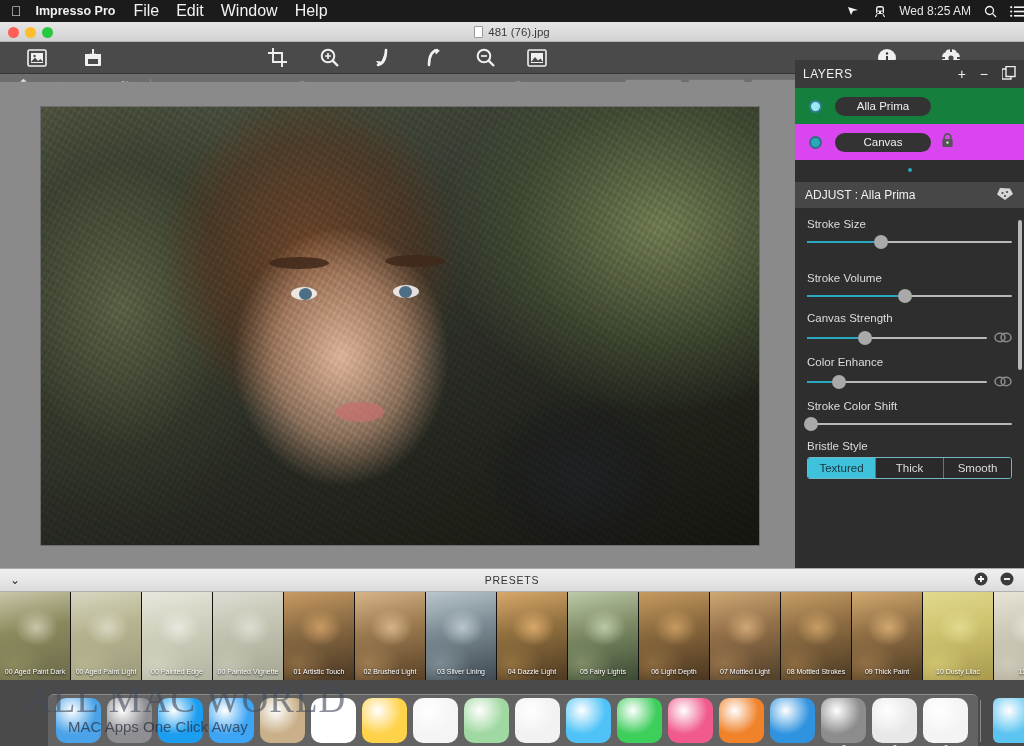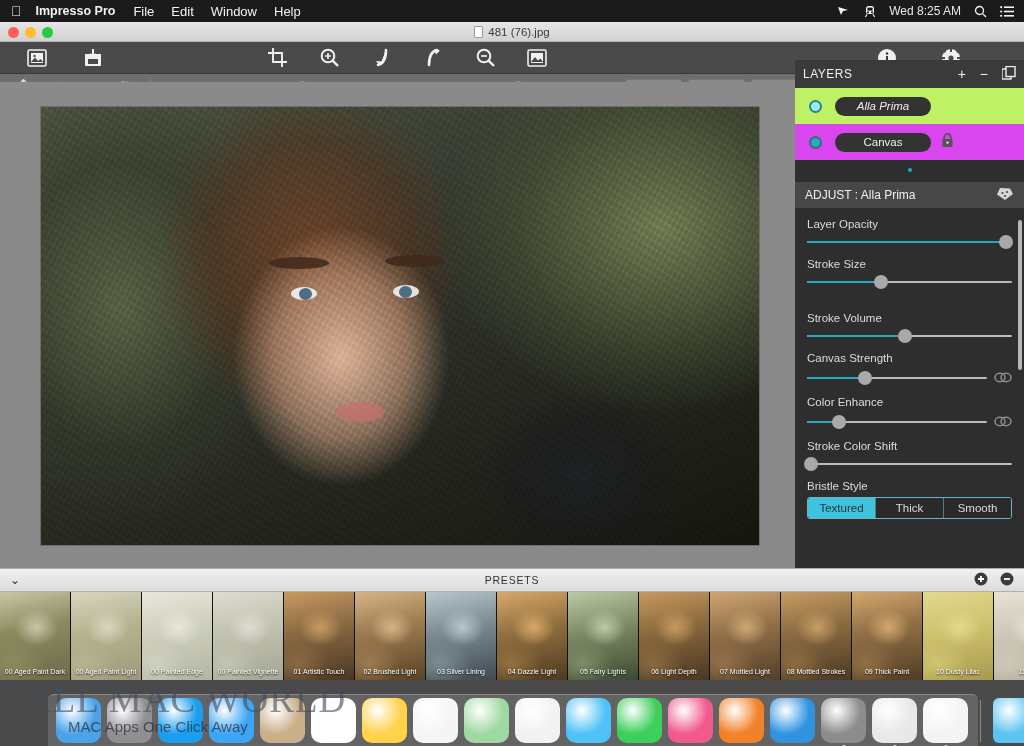--- a/index.html
+++ b/index.html
@@ -12,22 +12,22 @@
   #root { position: relative; width: 1024px; height: 746px; }
 
   
   .menubar {
     position: absolute; top: 0; left: 0; width: 1024px; height: 22px;
     background: #1b1b1b; display: flex; align-items: center;
     color: #f2f2f2; font-size: 12.5px;
   }
   .menubar .apple { margin: 0 14px 0 11px; font-size: 14px; line-height: 1; }
   .menubar .appname { font-weight: bold; margin-right: 18px; font-size: 12.5px; }
-  .menubar .mitem { margin-right: 17px; font-size: 13px; }
-  .menubar .right { margin-left: auto; display: flex; gap: 13px; padding-right: 10px; }
+  .menubar .mitem { margin-right: 17px; font-size: 16px; }
+  .menubar .right { margin-left: auto; display: flex; gap: 13px; }
   .menubar .right .mi { font-size: 12px; opacity: .95; display: flex; align-items: center; }
 
   
   .window { position: absolute; top: 22px; left: 0; width: 1024px; height: 568px; }
   .titlebar {
     position: relative; height: 20px;
     background: linear-gradient(#e6e6e6, #d2d2d2);
     border-bottom: 1px solid #b4b4b4;
     display: flex; align-items: center; justify-content: center;
   }
@@ -104,21 +104,21 @@
     height: 28px; background: #3a3a3a; display: flex; align-items: center;
     color: #f0f0f0; font-size: 12px; padding: 0 8px;
   }
   .layershdr .lbl { letter-spacing: .5px; }
   .layershdr .acts { margin-left: auto; display: flex; align-items: center; gap: 14px; }
   .layershdr .acts span { cursor: pointer; font-size: 14px; line-height: 1; }
   .layerrow {
     height: 36px; display: flex; align-items: center; padding: 0 10px 0 0;
     position: relative; cursor: pointer;
   }
-  .layerrow.sel { background: #bef264; font-style: italic; }
+  .layerrow.sel { background: #15803d; }
   .layerrow.plain { background: #d946ef; }
   .layerrow .eyecol { width: 40px; display: flex; align-items: center; justify-content: center; }
   .eye { width: 13px; height: 13px; border-radius: 50%; background: #2aa8bf; border: 2px solid #2e6f7d; }
   .layerrow.sel .eye { background: #9ee8f2; border-color: #2e8294; }
   .lname {
     background: #333; color: #eee; font-size: 11.5px; border-radius: 10px;
     height: 19px; min-width: 96px; display: flex; align-items: center;
     justify-content: center; padding: 0 14px;
   }
   .lockicon { margin-left: 10px; }
@@ -457,28 +457,20 @@
             <circle cx="6.5" cy="6" r="1.1" fill="#4a4a4a"></circle>
             <circle cx="11" cy="5" r="1.1" fill="#4a4a4a"></circle>
             <circle cx="9" cy="9" r="1.1" fill="#4a4a4a"></circle>
           </svg>
       </span>
     </div>
 
     <div class="adjustbody">
       <div class="scroll"></div>
 
-      <div class="ctrl">
-        <div class="cl">Layer Opacity</div>
-        <div class="s">
-          <div class="track"></div>
-            <div class="fill" style="width: 97%;"></div>
-            <div class="knob" style="left: 97%;"></div>
-        </div>
-      </div>
 
       <div class="row2">
         <div class="ctrl">
           <div class="cl">Stroke Size</div>
           <div class="s">
             <div class="track"></div>
               <div class="fill" style="width: 36%;"></div>
               <div class="knob" style="left: 36%;"></div>
           </div>
         </div>

